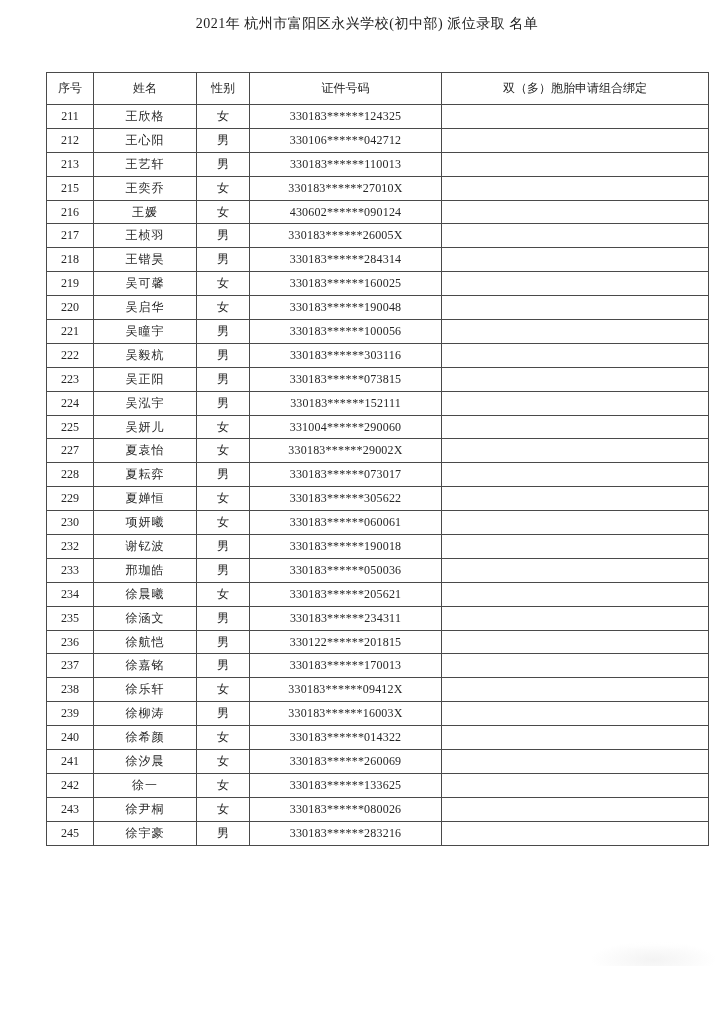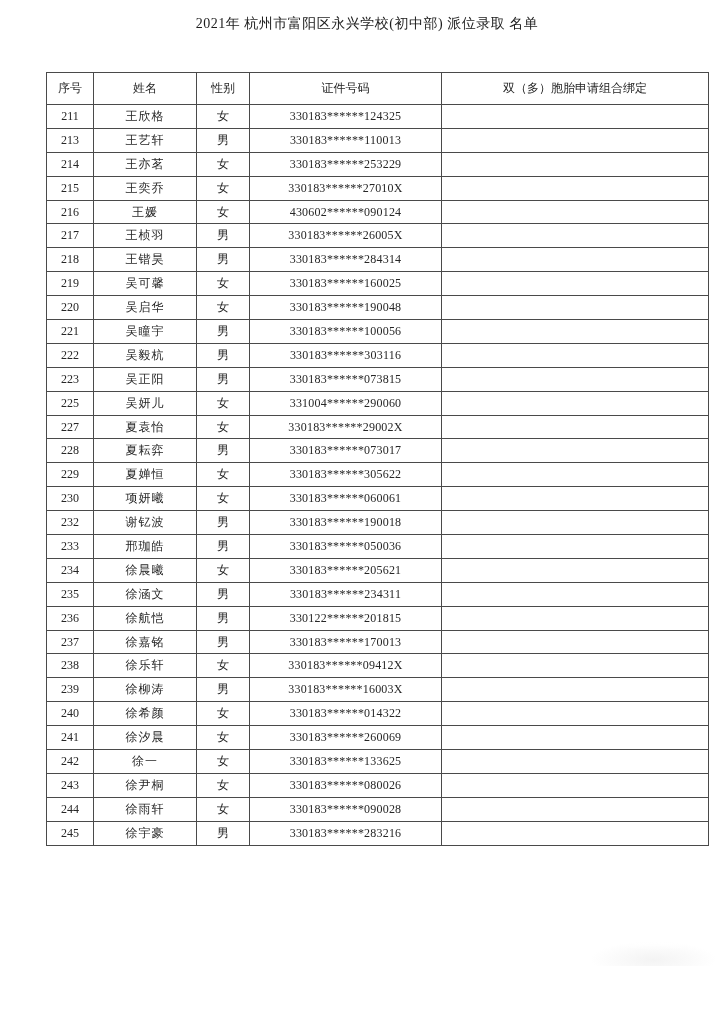--- a/index.html
+++ b/index.html
@@ -116,34 +116,34 @@
     </thead>
     <tbody data-name="table-body">
         <tr data-name="table-row">
           <td data-name="cell-index">211</td>
           <td data-name="cell-name">王欣格</td>
           <td data-name="cell-gender">女</td>
           <td data-name="cell-id_number">330183******124325</td>
           <td data-name="cell-twin_binding"></td>
         </tr>
         <tr data-name="table-row">
+          <td data-name="cell-index">212</td>
+          <td data-name="cell-name">王心阳</td>
+          <td data-name="cell-gender">男</td>
+          <td data-name="cell-id_number">330106******042712</td>
+          <td data-name="cell-twin_binding"></td>
+        </tr>
+        <tr data-name="table-row">
           <td data-name="cell-index">213</td>
           <td data-name="cell-name">王艺轩</td>
           <td data-name="cell-gender">男</td>
           <td data-name="cell-id_number">330183******110013</td>
           <td data-name="cell-twin_binding"></td>
         </tr>
         <tr data-name="table-row">
-          <td data-name="cell-index">214</td>
-          <td data-name="cell-name">王亦茗</td>
-          <td data-name="cell-gender">女</td>
-          <td data-name="cell-id_number">330183******253229</td>
-          <td data-name="cell-twin_binding"></td>
-        </tr>
-        <tr data-name="table-row">
           <td data-name="cell-index">215</td>
           <td data-name="cell-name">王奕乔</td>
           <td data-name="cell-gender">女</td>
           <td data-name="cell-id_number">330183******27010X</td>
           <td data-name="cell-twin_binding"></td>
         </tr>
         <tr data-name="table-row">
           <td data-name="cell-index">216</td>
           <td data-name="cell-name">王媛</td>
           <td data-name="cell-gender">女</td>
@@ -193,20 +193,27 @@
           <td data-name="cell-twin_binding"></td>
         </tr>
         <tr data-name="table-row">
           <td data-name="cell-index">223</td>
           <td data-name="cell-name">吴正阳</td>
           <td data-name="cell-gender">男</td>
           <td data-name="cell-id_number">330183******073815</td>
           <td data-name="cell-twin_binding"></td>
         </tr>
         <tr data-name="table-row">
+          <td data-name="cell-index">224</td>
+          <td data-name="cell-name">吴泓宇</td>
+          <td data-name="cell-gender">男</td>
+          <td data-name="cell-id_number">330183******152111</td>
+          <td data-name="cell-twin_binding"></td>
+        </tr>
+        <tr data-name="table-row">
           <td data-name="cell-index">225</td>
           <td data-name="cell-name">吴妍儿</td>
           <td data-name="cell-gender">女</td>
           <td data-name="cell-id_number">331004******290060</td>
           <td data-name="cell-twin_binding"></td>
         </tr>
         <tr data-name="table-row">
           <td data-name="cell-index">227</td>
           <td data-name="cell-name">夏袁怡</td>
           <td data-name="cell-gender">女</td>
@@ -309,27 +316,20 @@
           <td data-name="cell-name">徐一</td>
           <td data-name="cell-gender">女</td>
           <td data-name="cell-id_number">330183******133625</td>
           <td data-name="cell-twin_binding"></td>
         </tr>
         <tr data-name="table-row">
           <td data-name="cell-index">243</td>
           <td data-name="cell-name">徐尹桐</td>
           <td data-name="cell-gender">女</td>
           <td data-name="cell-id_number">330183******080026</td>
-          <td data-name="cell-twin_binding"></td>
-        </tr>
-        <tr data-name="table-row">
-          <td data-name="cell-index">244</td>
-          <td data-name="cell-name">徐雨轩</td>
-          <td data-name="cell-gender">女</td>
-          <td data-name="cell-id_number">330183******090028</td>
           <td data-name="cell-twin_binding"></td>
         </tr>
         <tr data-name="table-row">
           <td data-name="cell-index">245</td>
           <td data-name="cell-name">徐宇豪</td>
           <td data-name="cell-gender">男</td>
           <td data-name="cell-id_number">330183******283216</td>
           <td data-name="cell-twin_binding"></td>
         </tr>
       </tbody>

